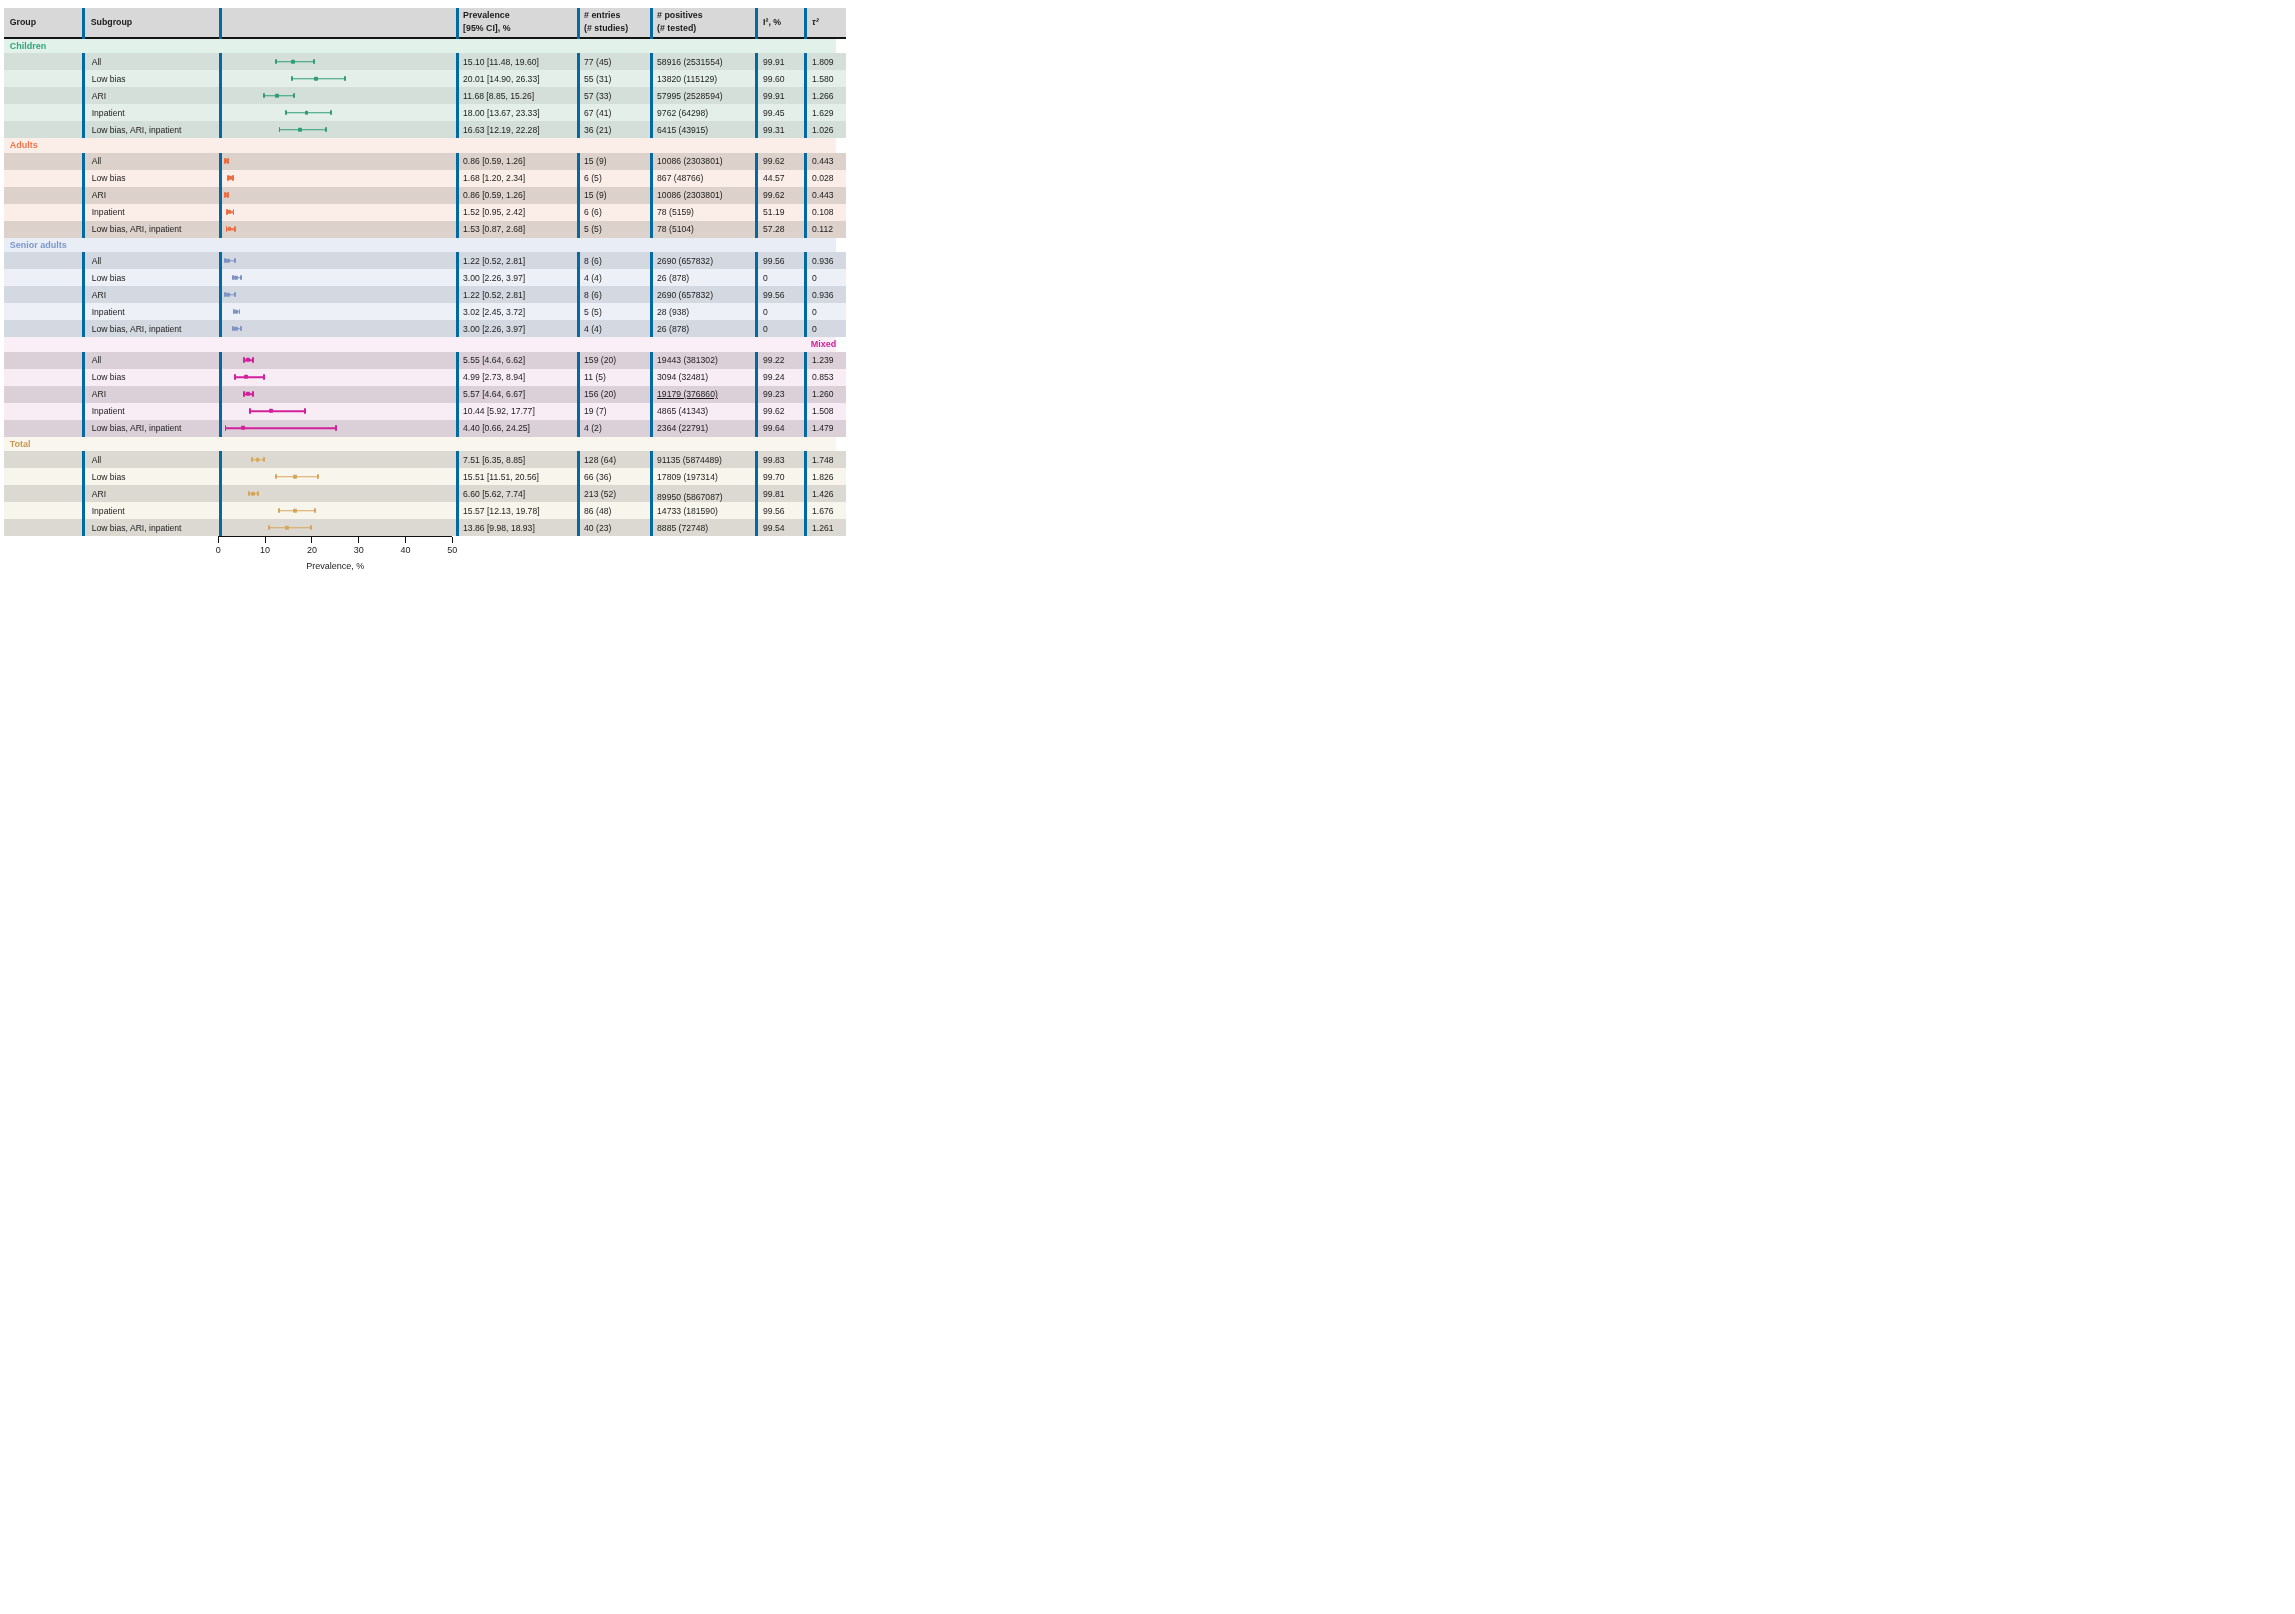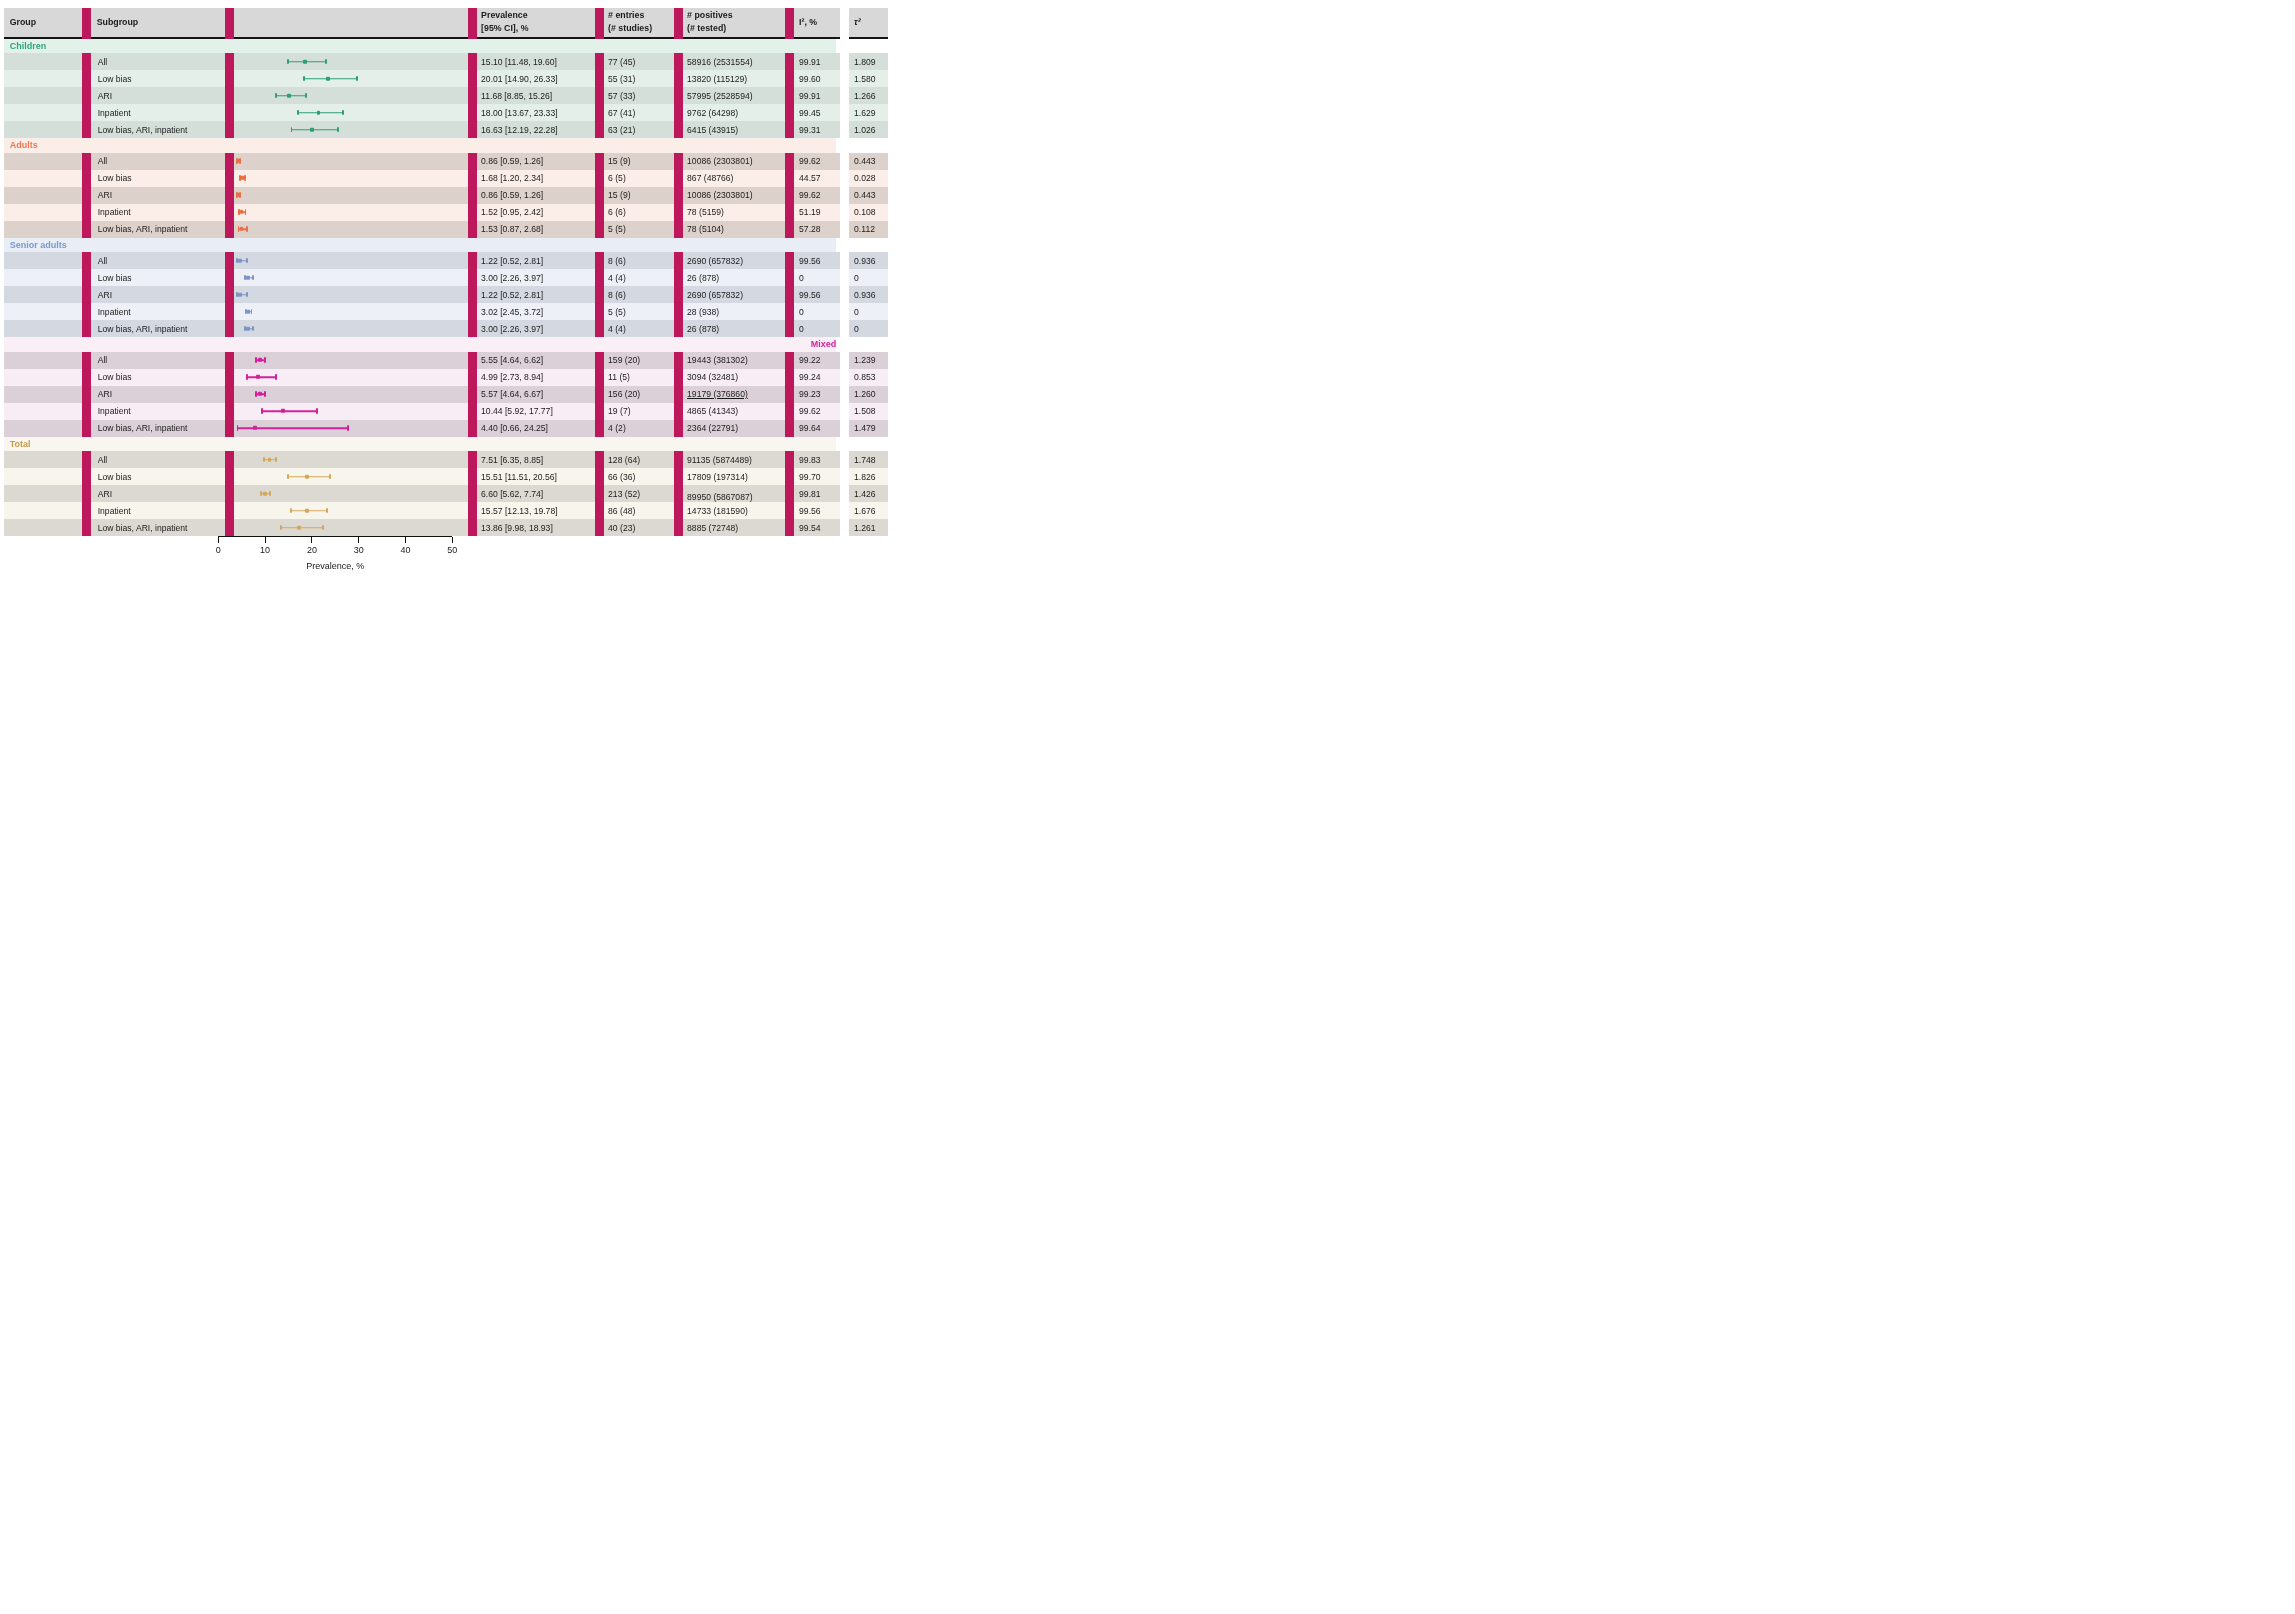--- a/index.html
+++ b/index.html
@@ -1,18 +1,18 @@
 <!DOCTYPE html>
 <html style="font-size:8.6px"><head>
 <meta charset="utf-8">
 <style>
   html,body{margin:0;padding:0;background:#ffffff;color:#1b1b1b;
     font-family:"Liberation Sans",sans-serif;}
   #figure{width:832px;padding:7.5px 0 16px 4.3px;background:#fff;}
-  .row{display:flex;gap:9px;background:#be185d;}
+  .row{display:flex;gap:3px;background:#0369a1;}
   .cell{box-sizing:border-box;flex:0 0 auto;display:flex;align-items:center;}
   
   .c-group{width:78px;}
   .c-sub{width:134px;padding-left:6.4px;}
   .c-plot{width:234px;position:relative;}
   .c-prev{width:118px;padding-left:3.8px;}
   .c-ent{width:70px;padding-left:3.8px;}
   .c-pos{width:102px;padding-left:3.8px;}
   .c-i2{width:46px;padding-left:4.8px;}
   .c-tau{width:39px;padding-left:4.8px;}
@@ -204,21 +204,21 @@
         <div class="cell c-plot" style="background: rgb(213, 223, 217);">
           <div class="ci-line" style="left: 24.38%; width: 20.18%; background: rgb(46, 158, 120);"></div>
           <div class="ci-cap" style="left: calc(24.38% - 0.8px); background: rgb(46, 158, 120);"></div>
           <div class="ci-cap" style="left: calc(44.56% - 1.1px); background: rgb(46, 158, 120);"></div>
           <div class="ci-pt" style="left: calc(33.26% - 1.9px); background: rgb(46, 158, 120);"></div>
         </div>
         <div class="cell c-prev" style="background: rgb(213, 223, 217);">
           <span>16.63 [12.19, 22.28]</span>
         </div>
         <div class="cell c-ent" style="background: rgb(213, 223, 217);">
-          <span>63 (21)</span>
+          <span>36 (21)</span>
         </div>
         <div class="cell c-pos" style="background: rgb(213, 223, 217);">
           <span>6415 (43915)</span>
         </div>
         <div class="cell c-i2" style="background: rgb(213, 223, 217);">
           <span>99.31</span>
         </div>
         <div class="cell c-tau" style="background: rgb(213, 223, 217);">
           <span>1.026</span>
         </div>

